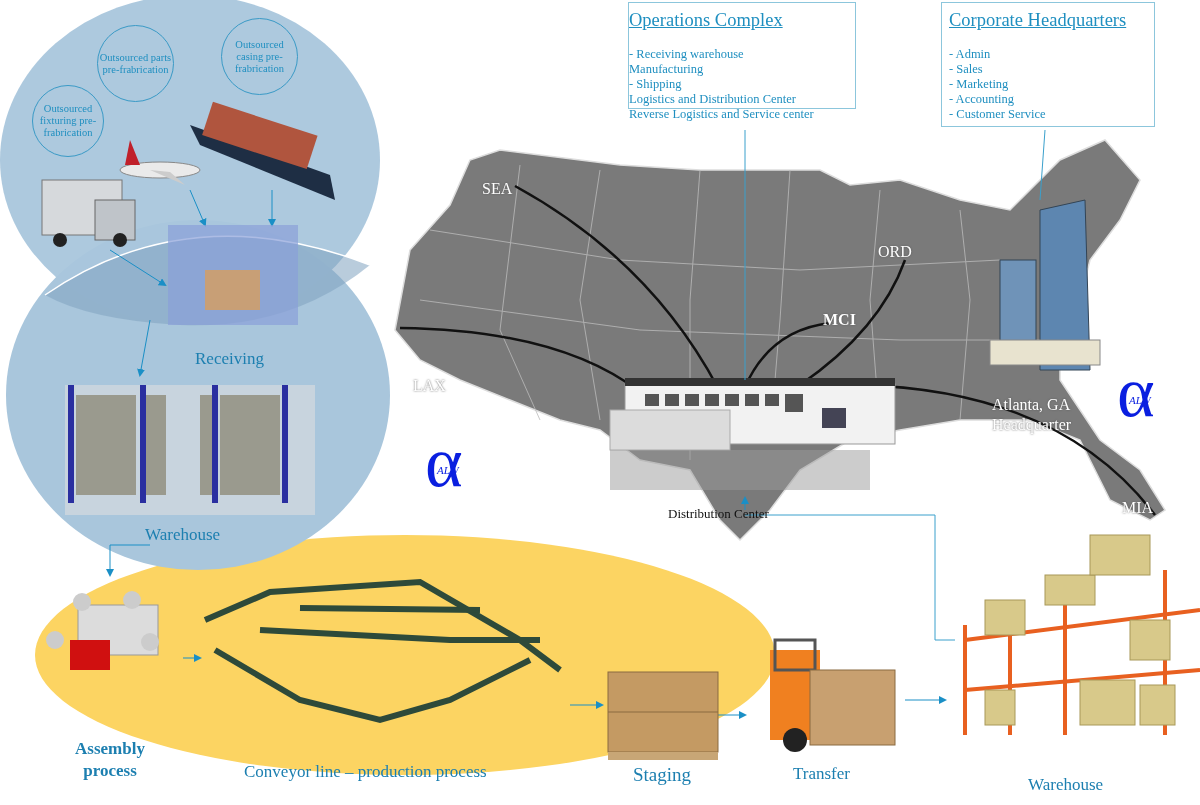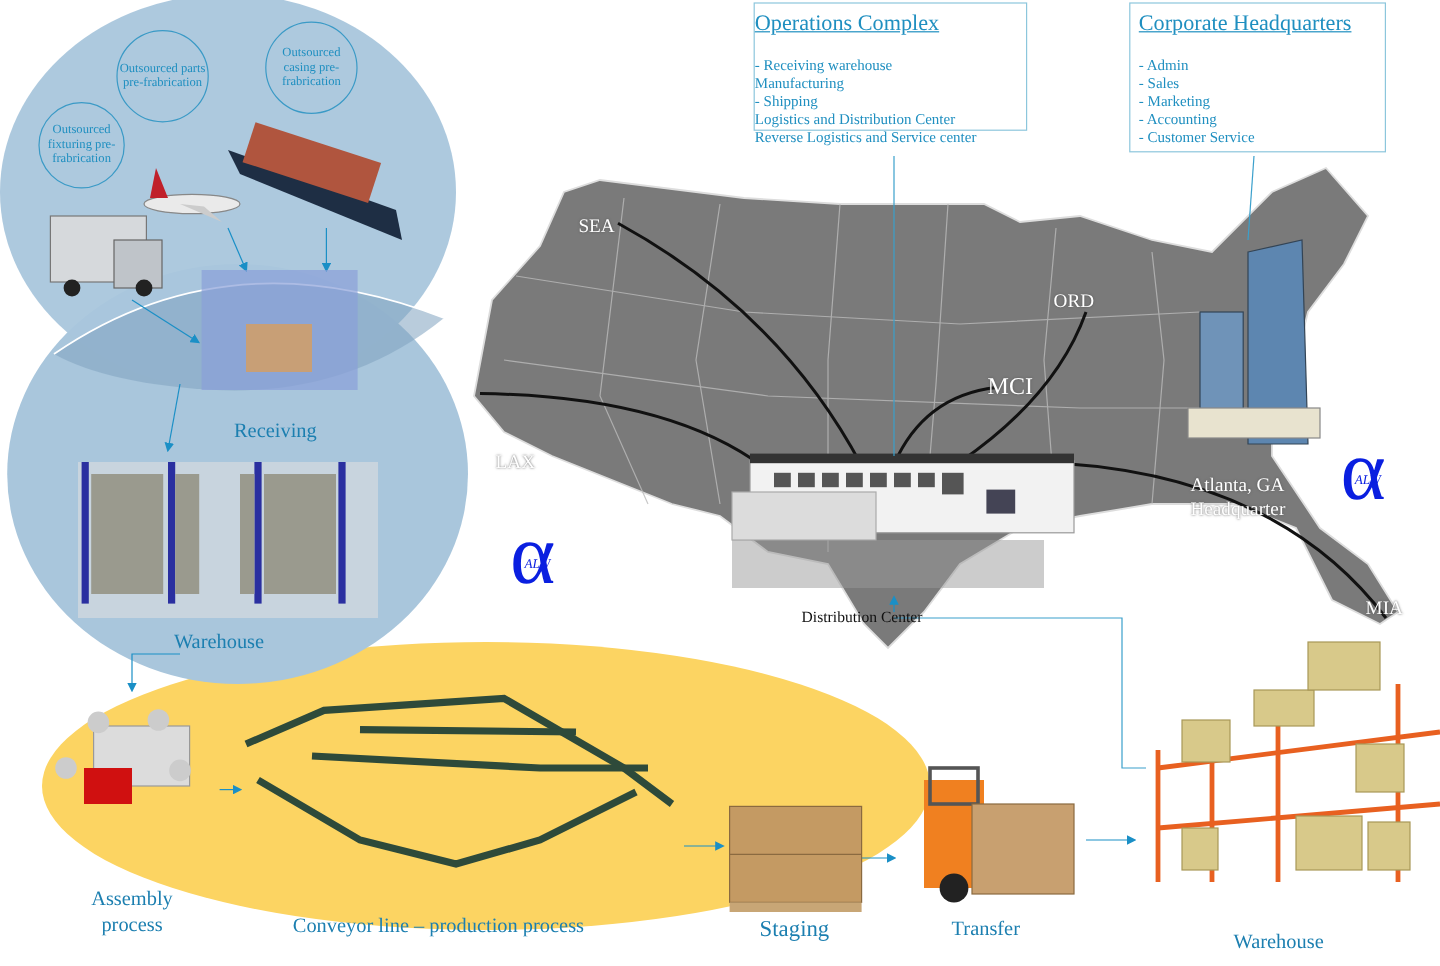--- a/index.html
+++ b/index.html
@@ -206,38 +206,38 @@
   <div style="height:16px"></div>
   <div>- Admin</div>
   <div>- Sales</div>
   <div>- Marketing</div>
   <div>- Accounting</div>
   <div>- Customer Service</div>
 </div>
 
 <div class="abs white-lbl" style="left:482px;top:180px;font-size:16px;">SEA</div>
 <div class="abs white-lbl" style="left:413px;top:336px;font-size:16px;margin-top:41px;">LAX</div>
-<div class="abs white-lbl" style="left:823px;top:311px;font-size:20px;">MCI</div>
+<div class="abs white-lbl" style="left:823px;top:311px;font-size:16px;font-weight:bold;">MCI</div>
 <div class="abs white-lbl" style="left:878px;top:243px;font-size:16px;">ORD</div>
-<div class="abs white-lbl" style="left:1122px;top:499px;font-size:16px;margin-left:16px;">MIA</div>
+<div class="abs white-lbl" style="left:1122px;top:499px;font-size:16px;">MIA</div>
 <div class="abs white-lbl" style="left:992px;top:395px;font-size:16px;line-height:20px;">
   <div>Atlanta, GA</div>
   <div>Headquarter</div>
 </div>
 <div class="abs" style="left:668px;top:506px;font-size:13px;color:#111;">Distribution Center</div>
 
 <div class="abs" style="left:425px;top:448px;width:90px;height:50px;">
   <span style="position:absolute;left:0;top:-22px;font-size:72px;color:#0a1fe0;font-family:'Liberation Serif',serif;line-height:1;">α</span>
   <span style="position:absolute;left:12px;top:16px;font-size:11px;font-style:italic;color:#0a1fe0;">ALW</span>
 </div>
 <div class="abs" style="left:1117px;top:378px;width:90px;height:50px;">
   <span style="position:absolute;left:0;top:-22px;font-size:72px;color:#0a1fe0;font-family:'Liberation Serif',serif;line-height:1;">α</span>
   <span style="position:absolute;left:12px;top:16px;font-size:11px;font-style:italic;color:#0a1fe0;">ALW</span>
 </div>
 
-<div class="abs lbl" style="left:70px;top:738px;font-size:17px;text-align:center;line-height:22px;width:80px;">
+<div class="abs lbl" style="left:70px;top:738px;font-size:17px;text-align:center;line-height:22px;width:80px;font-weight:bold;">
   <div>Assembly</div>
   <div>process</div>
 </div>
 <div class="abs lbl" style="left:244px;top:742px;font-size:17px;margin-top:20px;">Conveyor line – production process</div>
 <div class="abs lbl" style="left:633px;top:764px;font-size:19px;">Staging</div>
 <div class="abs lbl" style="left:793px;top:764px;font-size:17px;">Transfer</div>
 <div class="abs lbl" style="left:1028px;top:775px;font-size:17px;">Warehouse</div>
 
 </body></html>

